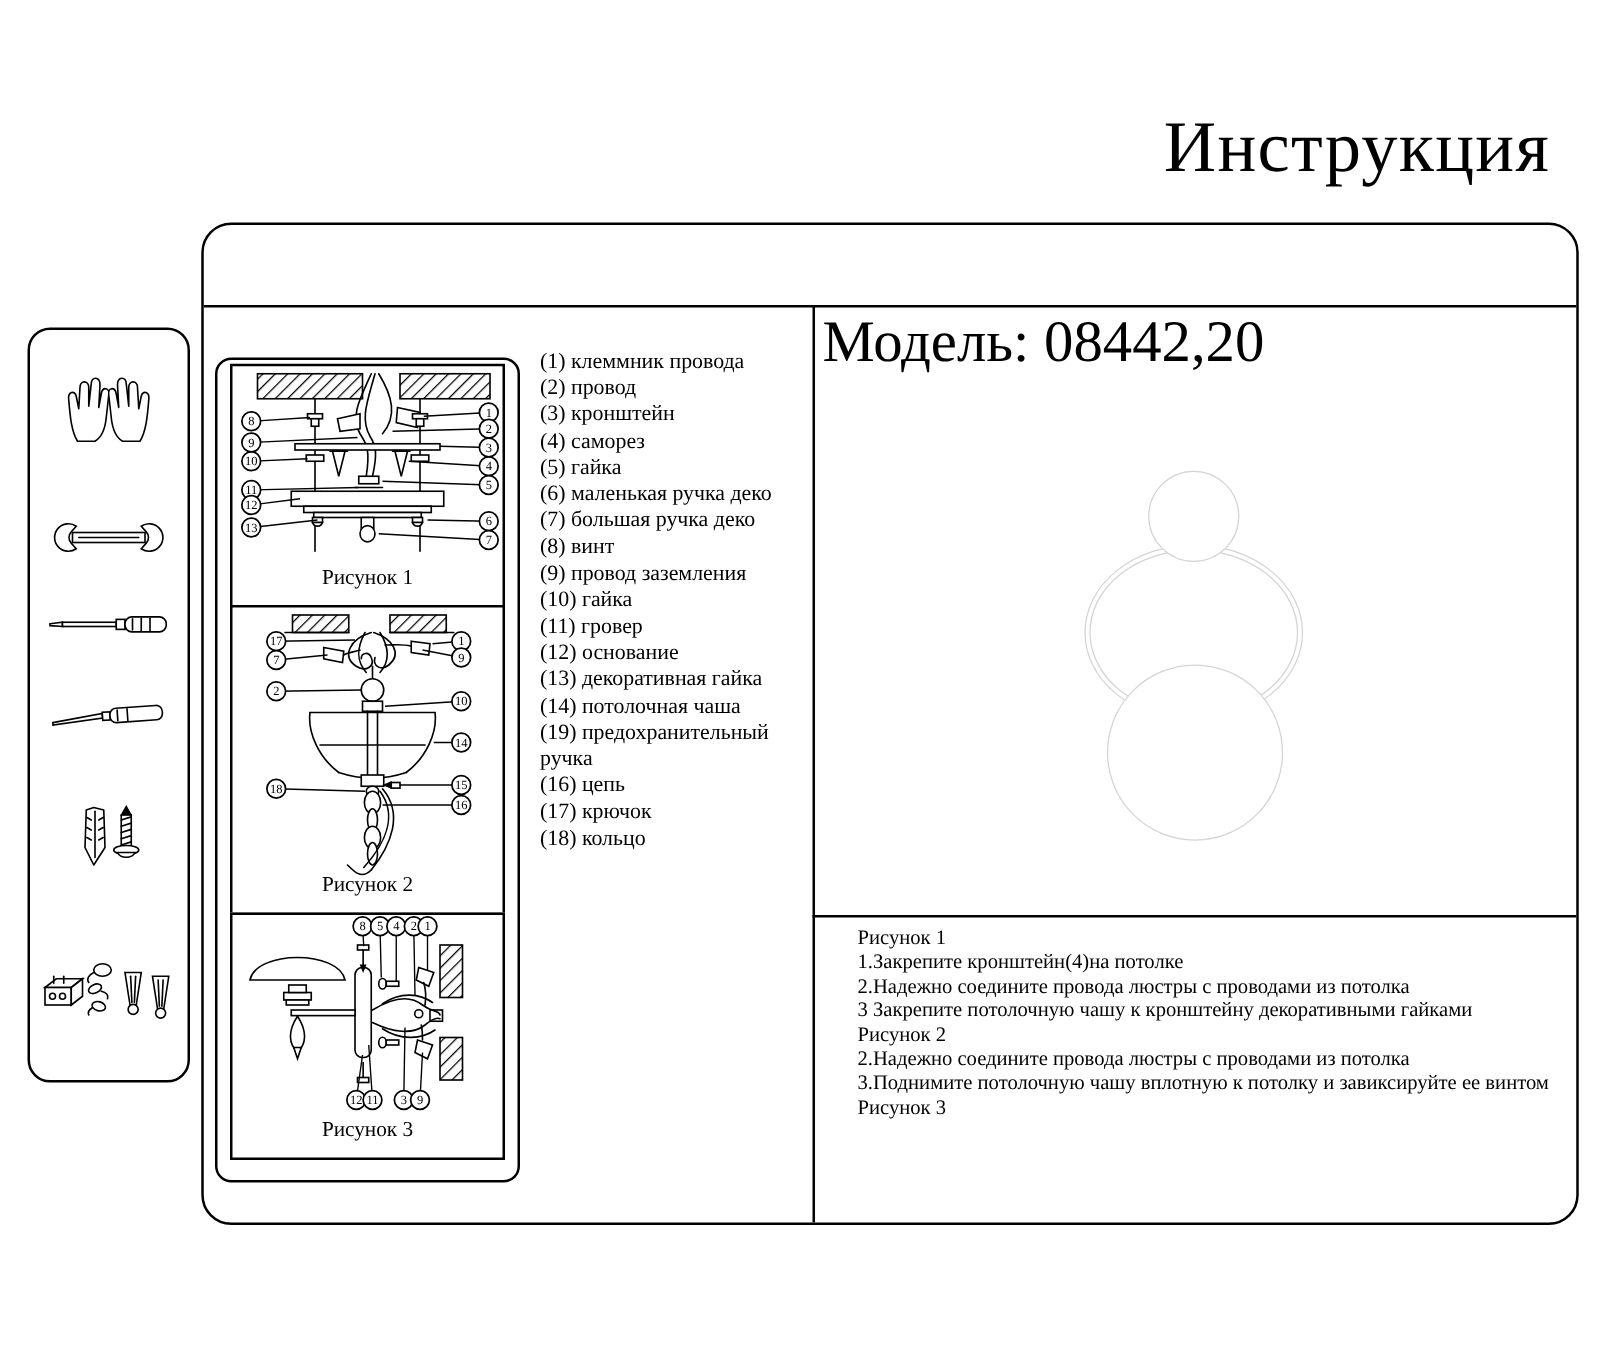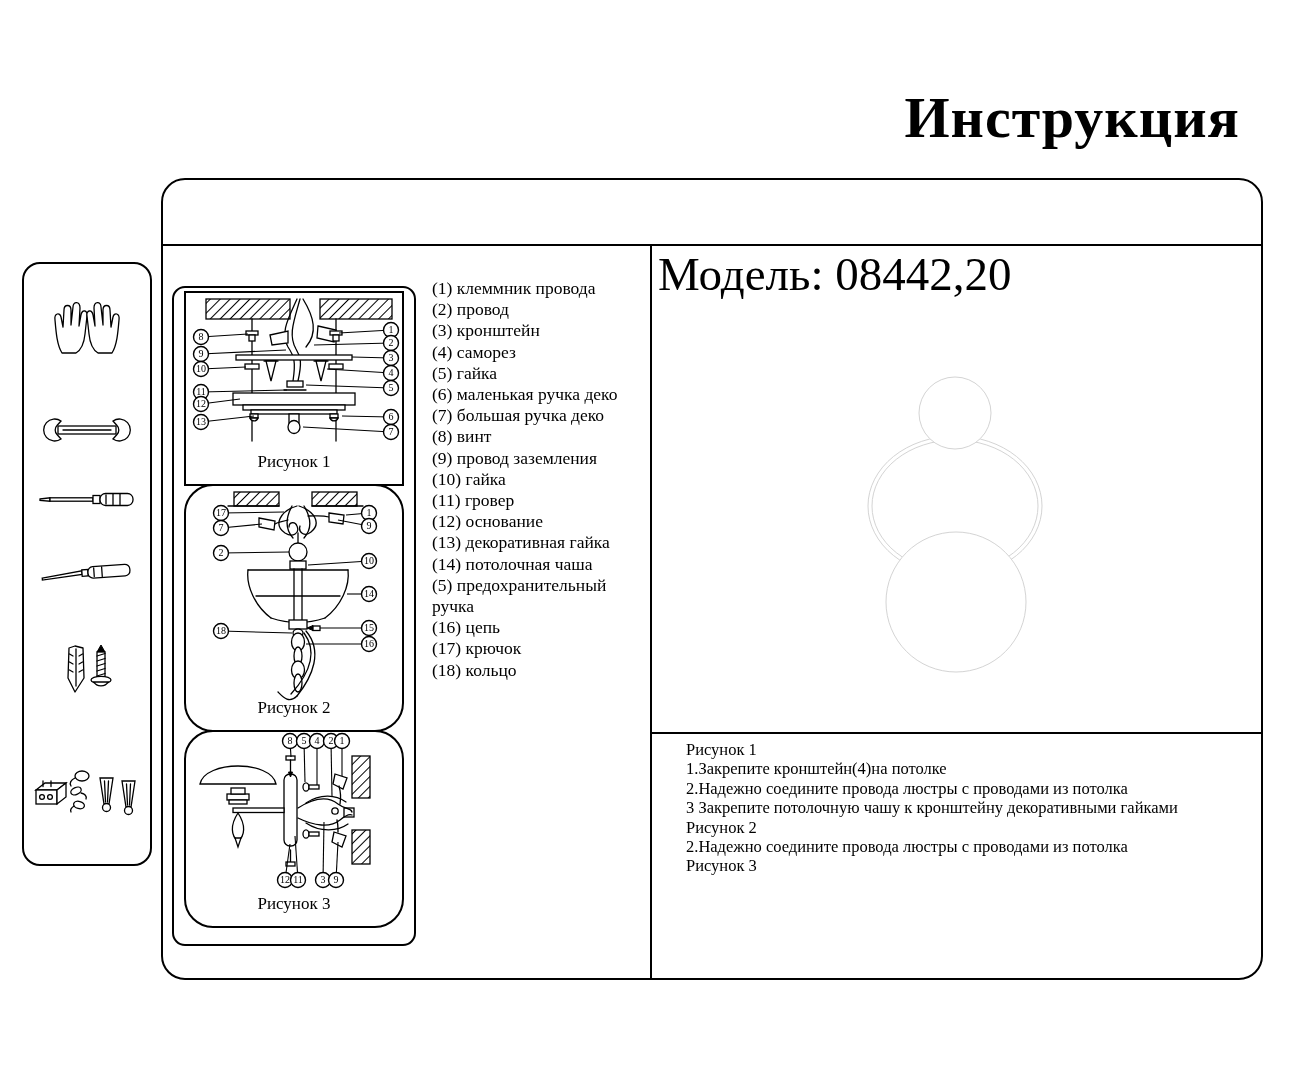--- a/index.html
+++ b/index.html
@@ -3,21 +3,21 @@
 <meta charset="utf-8">
 <style>
   html,body{margin:0;padding:0;background:#fff;}
   body{
     position:relative;width:1296px;height:1080px;overflow:hidden;
     font-family:"Liberation Serif","DejaVu Serif",serif;color:#000;
   }
   
   .doc-title{
     position:absolute;top:86px;right:56px;font-size:58px;line-height:1.1;
-    letter-spacing:1px;white-space:nowrap;font-weight:bold;
+    letter-spacing:1px;white-space:nowrap;
   }
   
   .frame{
     position:absolute;left:161px;top:178px;width:1098px;height:798px;
     border:2px solid #000;border-radius:24px;
   }
   .frame-topline{position:absolute;left:0;top:64px;width:100%;border-top:2px solid #000;}
   .frame-divider{position:absolute;left:487px;top:64px;width:0;height:734px;border-left:2px solid #000;}
   .right-sepline{position:absolute;left:487px;top:552px;width:611px;border-top:2px solid #000;}
   
@@ -28,21 +28,21 @@
   .tool{position:absolute;left:50%;transform:translateX(-50%);}
   
   .figs-outer{
     position:absolute;left:9px;top:106px;width:240px;height:656px;
     border:2px solid #000;border-radius:13px;
   }
   .figbox{
     position:relative;margin-left:10px;width:216px;border:2px solid #000;
     background:#fff;
   }
-  .figbox + .figbox{margin-top:-2px;border-radius:29px;}
+  .figbox + .figbox{margin-top:-2px;}
   .figbox svg{display:block;}
   .figlabel{
     position:absolute;left:0;bottom:12px;width:100%;text-align:center;
     font-size:17px;
   }
   
   .parts-list{
     position:absolute;left:269px;top:98px;width:214px;
     font-size:17.5px;line-height:21.2px;
   }
@@ -396,21 +396,21 @@
       <div>(5) гайка</div>
       <div>(6) маленькая ручка деко</div>
       <div>(7) большая ручка деко</div>
       <div>(8) винт</div>
       <div>(9) провод заземления</div>
       <div>(10) гайка</div>
       <div>(11) гровер</div>
       <div>(12) основание</div>
       <div>(13) декоративная гайка</div>
       <div>(14) потолочная чаша</div>
-      <div>(5) предохранительный</div>
+      <div>(19) предохранительный</div>
       <div>ручка</div>
       <div>(16) цепь</div>
       <div>(17) крючок</div>
       <div>(18) кольцо</div>
     </div>
 
   <div class="model-heading">Модель: 08442,20</div>
 
   <svg class="watermark" width="210" height="330" viewBox="0 0 210 330">
     <ellipse class="wm" cx="103" cy="150" rx="87" ry="70"></ellipse>
@@ -419,15 +419,16 @@
     <circle class="wmf" cx="104" cy="246" r="70"></circle>
   </svg>
 
   <div class="instructions">
       <div>Рисунок 1</div>
       <div>1.Закрепите кронштейн(4)на потолке</div>
       <div>2.Надежно соедините провода люстры с проводами из потолка</div>
       <div>3 Закрепите потолочную чашу к кронштейну декоративными гайками</div>
       <div>Рисунок 2</div>
       <div>2.Надежно соедините провода люстры с проводами из потолка</div>
+      <div>3.Поднимите потолочную чашу вплотную к потолку и завиксируйте ее винтом</div>
       <div>Рисунок 3</div>
     </div>
 </div>
 
 </body></html>

